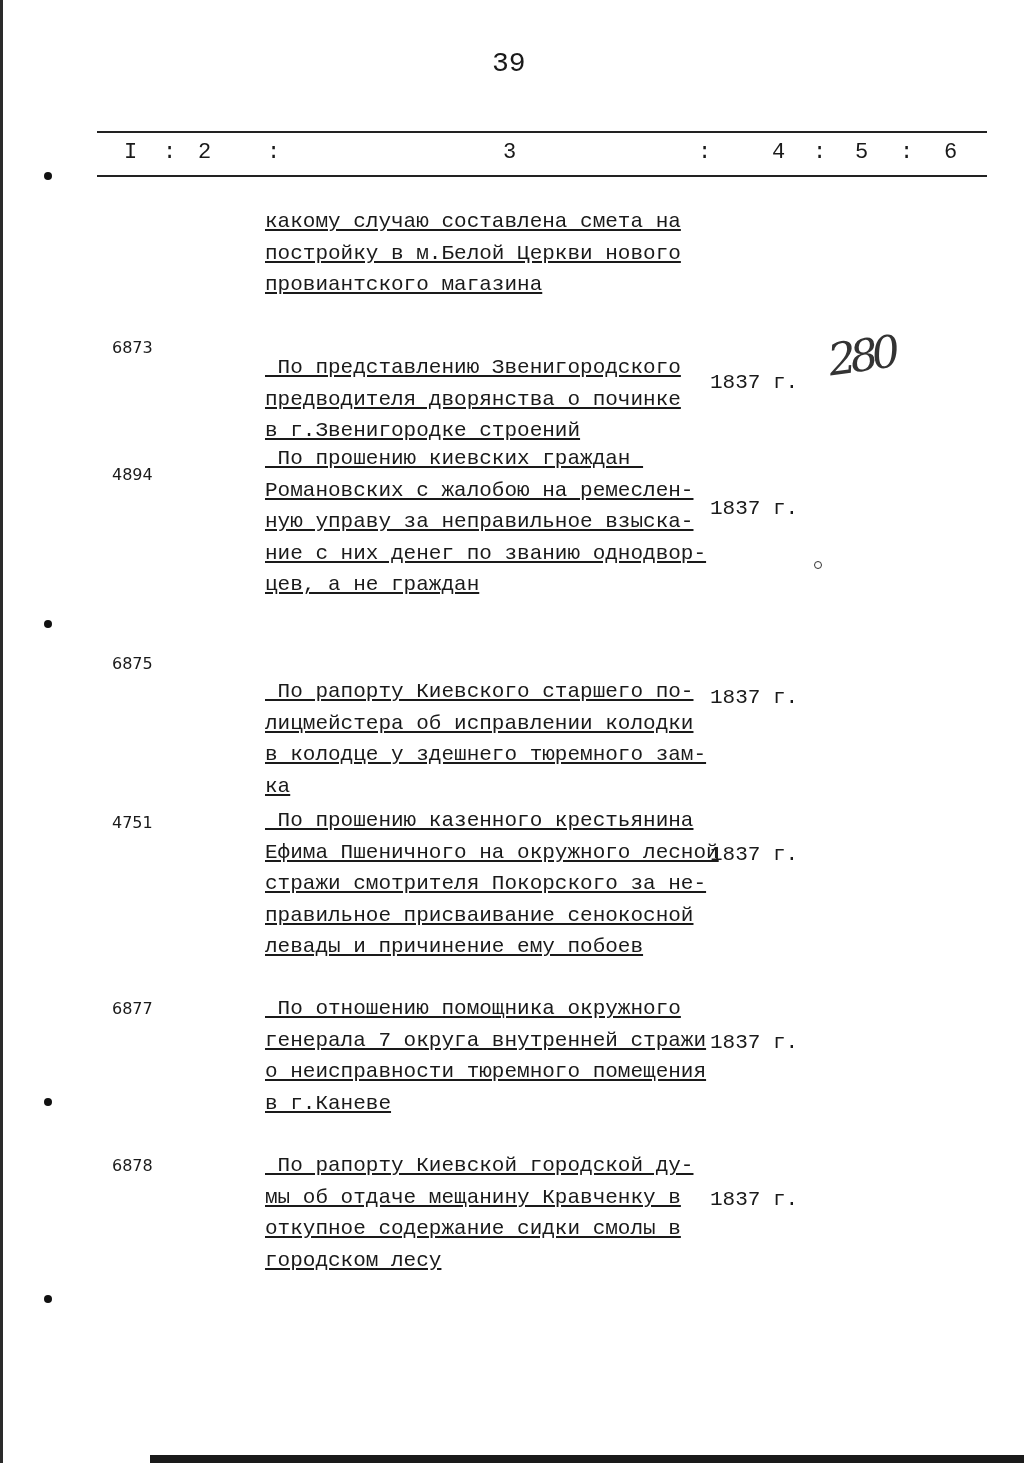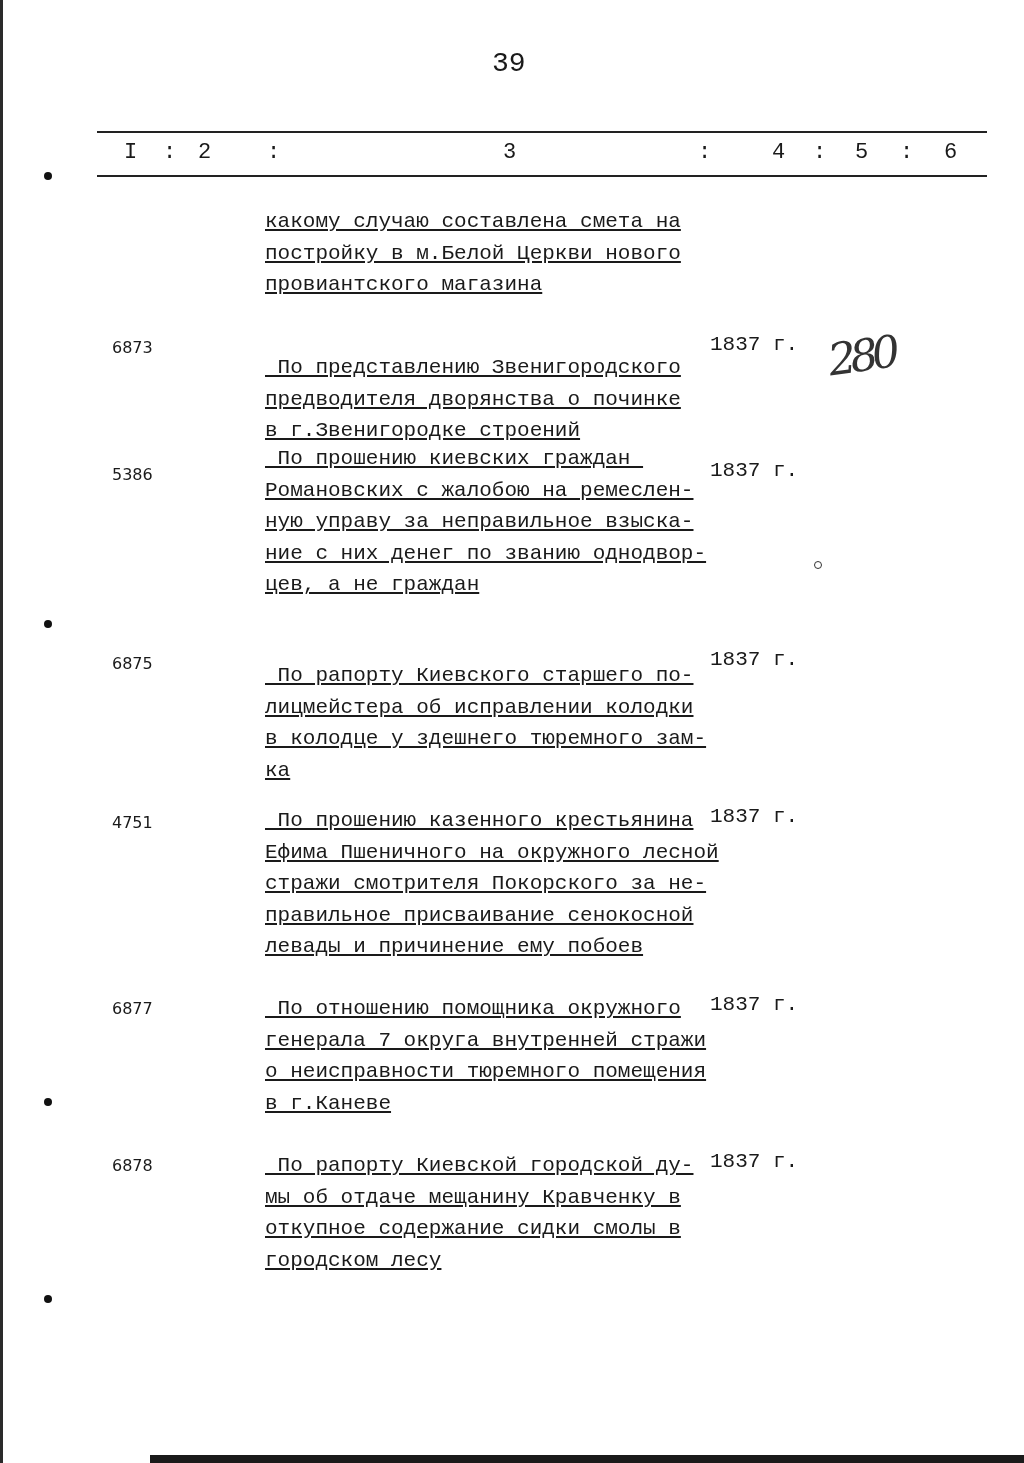--- a/index.html
+++ b/index.html
@@ -9,21 +9,21 @@
       font-family: "Liberation Mono", "DejaVu Sans Mono", monospace;
     }
     .left-edge { position: absolute; left: 0; top: 0; width: 3px; height: 1463px; background: #2a2a2a; }
     .bottom-bar { position: absolute; left: 150px; right: 0; top: 1455px; height: 8px; background: #1a1a1a; }
     .page-num { position: absolute; left: 492px; top: 48px; font-size: 28px; }
     .rule { position: absolute; left: 97px; width: 890px; height: 2px; background: #222; }
     .hdr { position: absolute; top: 140px; font-size: 22px; }
     .punch { position: absolute; width: 8px; height: 8px; border-radius: 50%; background: #111; }
     .entry-num { position: absolute; left: 112px; font-size: 16px; font-family: "DejaVu Sans", sans-serif; }
     .entry-text { position: absolute; left: 265px; width: 460px; font-size: 21px; line-height: 31.5px; white-space: pre; text-decoration: underline; }
-    .entry-year { position: absolute; left: 710px; font-size: 21px; }
+    .entry-year { position: absolute; left: 710px; font-size: 21px; margin-top: 38px; }
     .handwritten { position: absolute; left: 828px; top: 330px; font-size: 44px; font-style: italic; font-family: "DejaVu Serif", serif; color: #333; transform: rotate(-8deg); letter-spacing: -6px; }
     .dot { position: absolute; width: 6px; height: 6px; border: 1.5px solid #333; border-radius: 50%; }
   </style>
 </head>
 <body>
 
 <div class="left-edge"></div>
 
 <div class="page-num">39</div>
 
@@ -50,33 +50,33 @@
 <div>
   <div class="entry-num" style="top:338px">6873</div>
   <div class="entry-text" style="top:352px"> По представлению Звенигородского
 предводителя дворянства о починке
 в г.Звенигородке строений</div>
   <div class="entry-year" style="top:333px">1837 г.</div>
 </div>
 <div class="handwritten">280</div>
 
 <div>
-  <div class="entry-num" style="top:465px">5386</div>
+  <div class="entry-num" style="top:465px">4894</div>
   <div class="entry-text" style="top:443px"> По прошению киевских граждан 
 Романовских с жалобою на ремеслен-
 ную управу за неправильное взыска-
 ние с них денег по званию однодвор-
 цев, а не граждан</div>
   <div class="entry-year" style="top:459px">1837 г.</div>
 </div>
 <div class="dot" style="left:814px; top:561px"></div>
 
 <div>
   <div class="entry-num" style="top:654px">6875</div>
-  <div class="entry-text" style="top:660px"> По рапорту Киевского старшего по-
+  <div class="entry-text" style="top:676px"> По рапорту Киевского старшего по-
 лицмейстера об исправлении колодки
 в колодце у здешнего тюремного зам-
 ка</div>
   <div class="entry-year" style="top:648px">1837 г.</div>
 </div>
 
 <div>
   <div class="entry-num" style="top:813px">4751</div>
   <div class="entry-text" style="top:805px"> По прошению казенного крестьянина
 Ефима Пшеничного на окружного лесной

